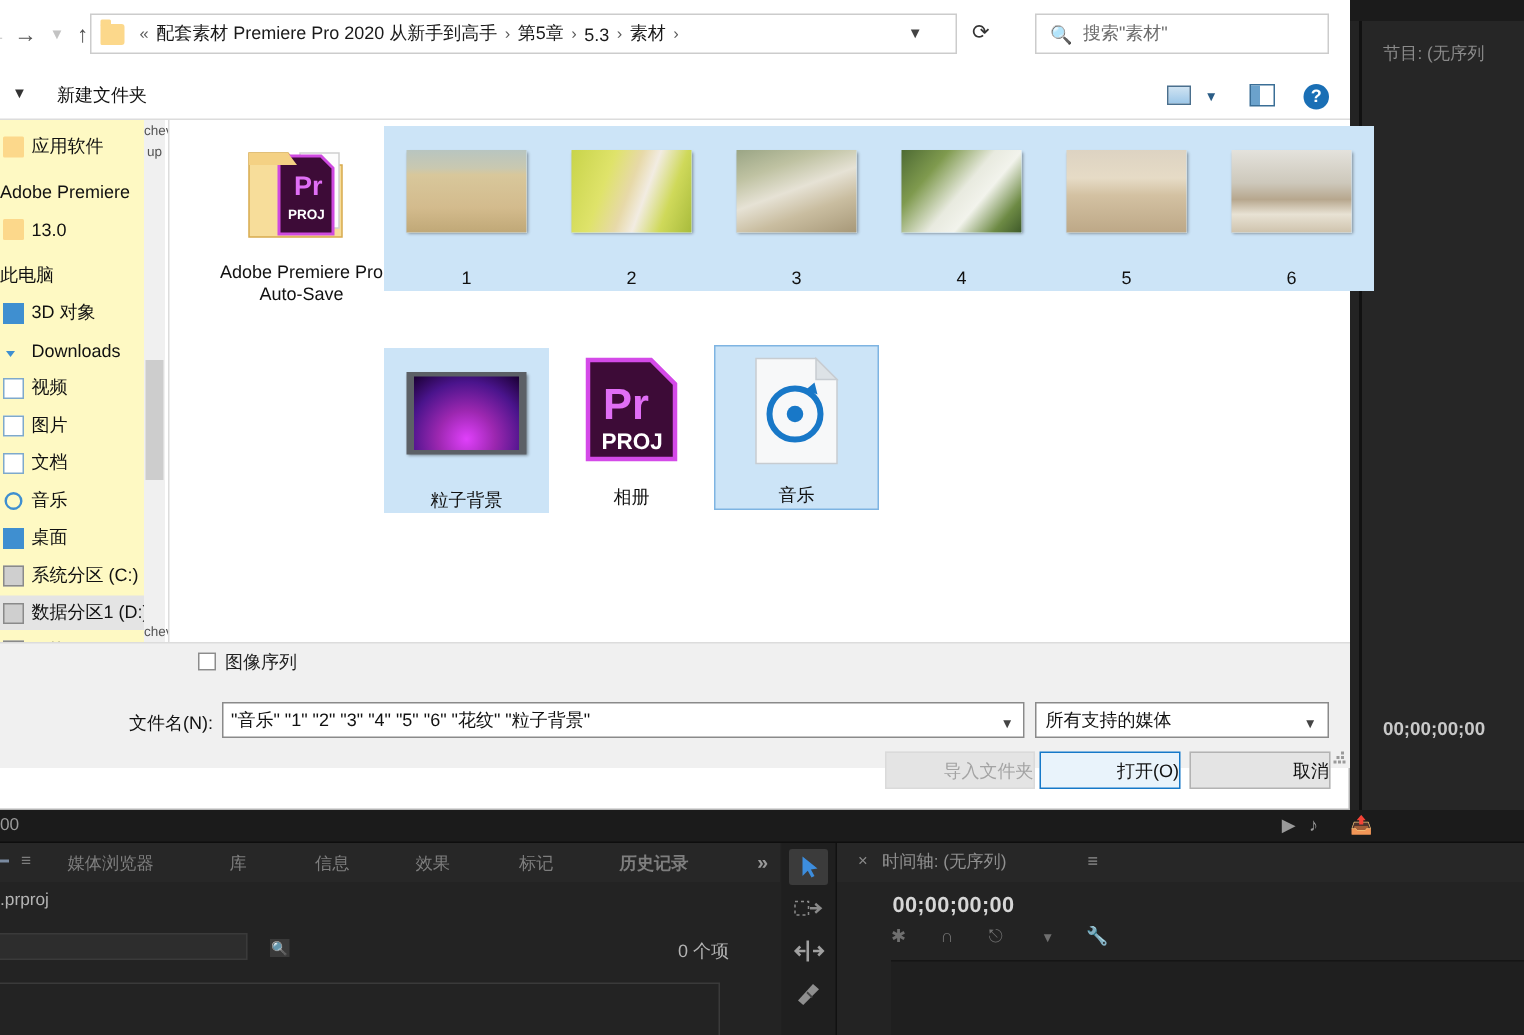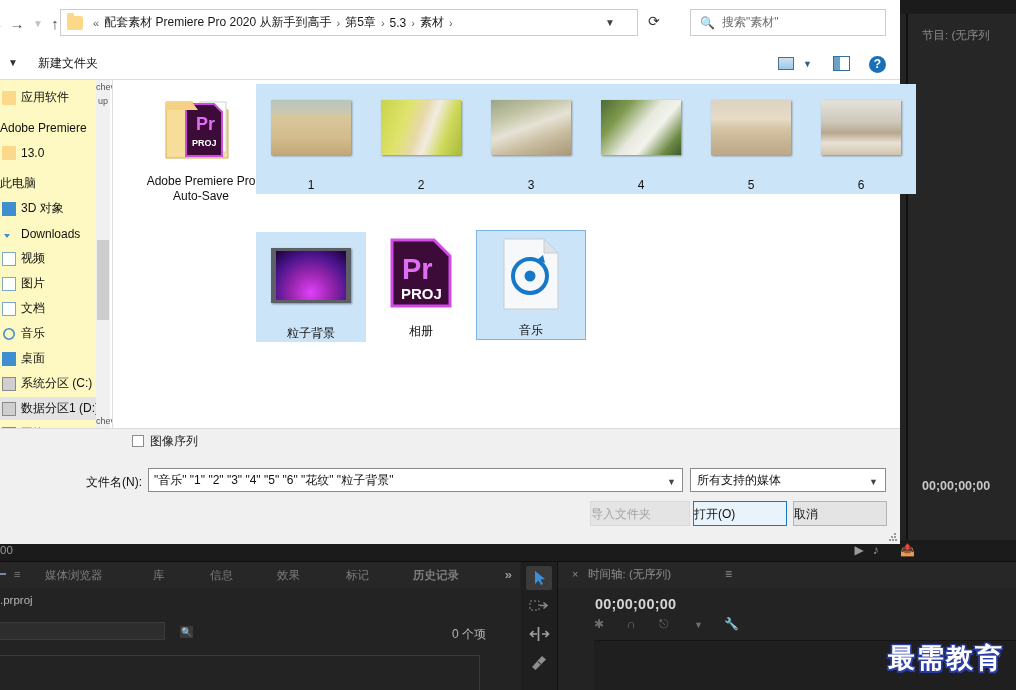--- a/index.html
+++ b/index.html
@@ -99,29 +99,29 @@
   .fileview { position: absolute; left: 112px; top: 80px; width: 788px; height: 348px; background: #fff; border-left: 1px solid #dcdcdc; }
   .tile { position: absolute; width: 110px; height: 110px; margin-left: 15px; }
   .tile.sel { background: #cce4f7; }
   .tile.sel.focus { background: #cce4f7; border: 1px solid #7eb4e2; }
   .tile-thumb { position: absolute; left: 0; right: 0; top: 4px; height: 78px; display: flex; align-items: center; justify-content: center; }
   .tile-label { position: absolute; left: 0; right: 0; bottom: 2px; text-align: center; font-size: 12px; color: #111; line-height: 14px; }
   .tile-label.multi { bottom: 0; }
   .photo { width: 80px; height: 55px; box-shadow: 1px 1px 2px rgba(0,0,0,.4); background-size: cover; }
 
   
-  .optrow { position: absolute; left: 0; top: 428px; width: 900px; height: 116px; background: #f0f0f0; border-top: 1px solid #dcdcdc; }
+  .optrow { position: absolute; left: 0; top: 428px; width: 900px; height: 84px; background: #f0f0f0; border-top: 1px solid #dcdcdc; }
   .chk { position: absolute; left: 132px; top: 6px; width: 12px; height: 12px; background: #fff; border: 1px solid #8c8c8c; }
   .chk-label { position: absolute; left: 150px; top: 4px; font-size: 12px; color: #222; }
   .fn-label { position: absolute; left: 86px; top: 45px; font-size: 12px; color: #111; }
   .fn-input { position: absolute; left: 148px; top: 39px; width: 535px; height: 24px; background: #fff; border: 1px solid #8a8a8a; display: flex; align-items: center; padding-left: 5px; font-size: 12px; color: #111; }
   .fn-dd { position: absolute; right: 6px; top: 8px; color: #444; font-size: 9px; }
   .ft-select { position: absolute; left: 690px; top: 39px; width: 196px; height: 24px; background: #fff; border: 1px solid #8a8a8a; display: flex; align-items: center; padding-left: 6px; font-size: 12px; color: #111; }
   .ft-dd { position: absolute; right: 7px; top: 8px; color: #444; font-size: 9px; }
-  .btn { position: absolute; top: 72px; height: 25px; font-size: 12px; text-align: left; line-height: 24px; }
+  .btn { position: absolute; top: 72px; height: 25px; font-size: 12px; text-align: right; line-height: 24px; }
   .btn.import { left: 590px; width: 100px; background: #e4e4e4; color: #a3a3a3; border: 1px solid #dadada; }
   .btn.open { left: 693px; width: 94px; background: #e9f3fb; color: #111; border: 1px solid #1678c8; }
   .btn.cancel { left: 793px; width: 94px; background: #e4e4e4; color: #111; border: 1px solid #b3b3b3; }
   .resize-grip { position: absolute; right: 3px; bottom: 3px; width: 8px; height: 8px; }
   .resize-grip i { position: absolute; width: 2px; height: 2px; background: #9a9a9a; }
 </style>
 </head>
 <body>
 
 <div id="root">
@@ -194,21 +194,20 @@
     <div class="pr-tl-tc">00;00;00;00</div>
     <div class="pr-tl-icons">
       <span style="left:0;">✱</span>
       <span style="left:33px;">∩</span>
       <span style="left:65px;">⎋</span>
       <span style="left:100px;font-size:9px;top:3px;">▼</span>
       <span style="left:130px;">🔧</span>
     </div>
     <div class="pr-tl-body"></div>
   </div>
-  <div class="watermark">最需教育</div>
 
   <div class="dlg">
 
     <div class="nav">
       <div class="nav-btn dis" style="left:-14px;">←</div>
       <div class="nav-btn" style="left:6px;">→</div>
       <div class="nav-btn dis" style="left:27px;font-size:10px;">▼</div>
       <div class="nav-btn" style="left:44px;">↑</div>
 
       <div class="crumbbar">

